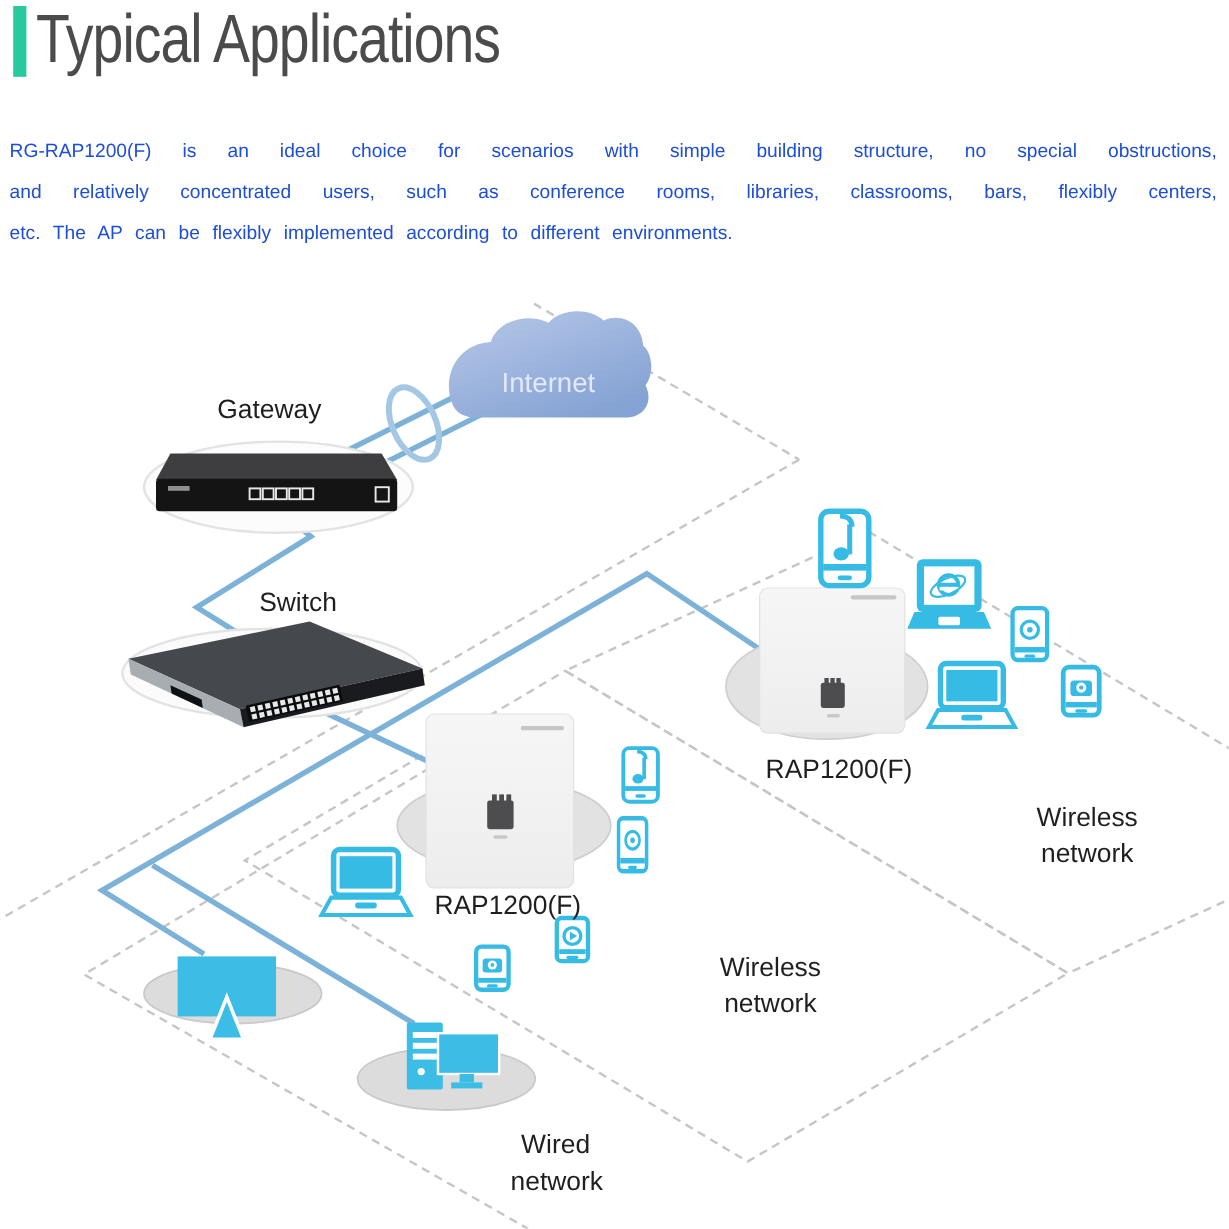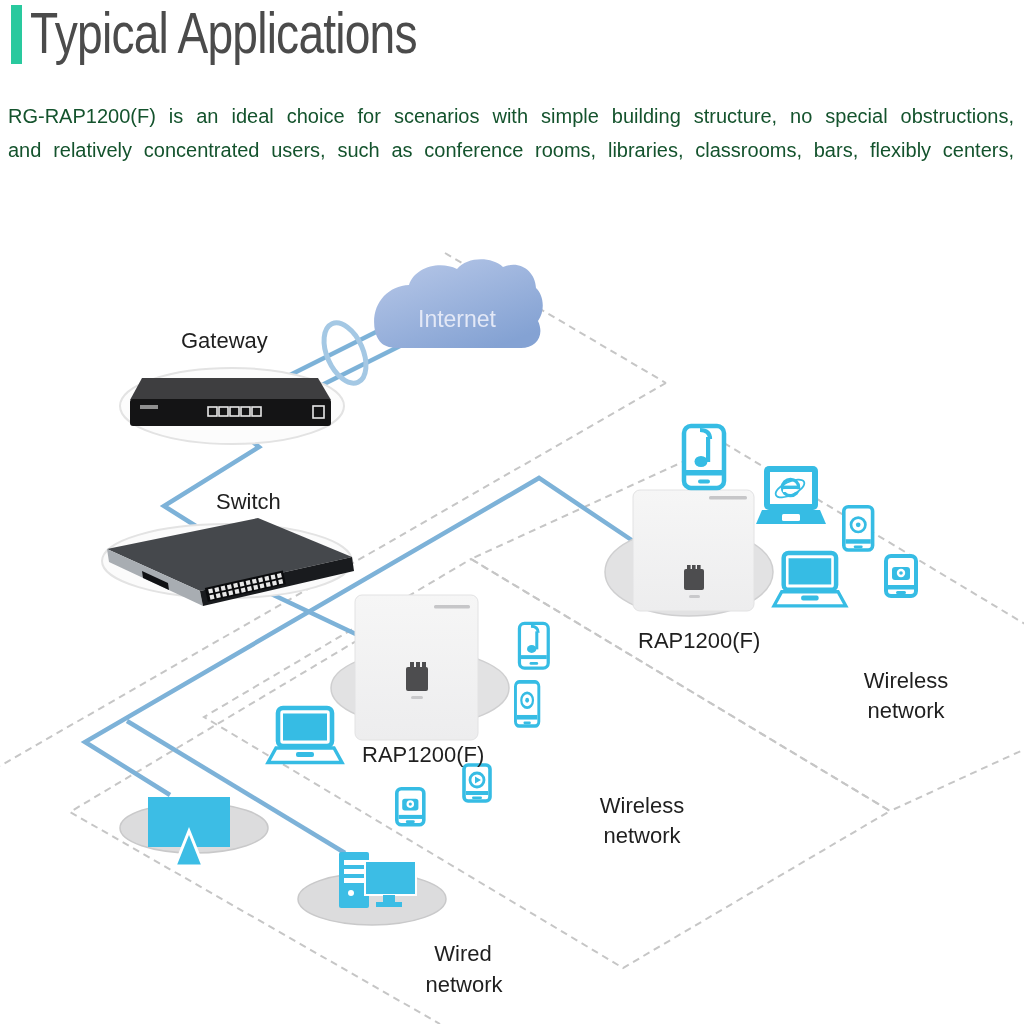--- a/index.html
+++ b/index.html
@@ -1,31 +1,32 @@
 <!DOCTYPE html>
 <html><head>
 <meta charset="utf-8">
 <style>
   html,body{margin:0;padding:0;background:#ffffff;}
   body{width:1024px;height:1024px;position:relative;font-family:"Liberation Sans", sans-serif;overflow:hidden;}
   .greenbar{position:absolute;left:11px;top:5px;width:11px;height:59px;background:#29c99e;}
   h1.title{position:absolute;left:30px;top:0px;margin:0;font-size:57px;font-weight:normal;color:#4b4b4b;letter-spacing:-1px;transform-origin:left top;transform:scaleX(0.81);white-space:nowrap;}
-  .para{position:absolute;left:8px;top:99px;width:1006px;color:#14532d;font-size:20px;line-height:34px;}
+  .para{position:absolute;left:8px;top:110px;width:1006px;color:#1d4ed8;font-size:16px;line-height:34px;}
   .para .j{text-align:justify;text-align-last:justify;}
   svg{position:absolute;left:0;top:0;}
   .lbl{font-size:22px;fill:#1f1f1f;}
   .lbl2{font-size:22px;fill:#1f1f1f;}
 </style>
 </head>
 <body>
   <div class="greenbar"></div>
   <h1 class="title">Typical Applications</h1>
   <div class="para">
     <div class="j">RG-RAP1200(F) is an ideal choice for scenarios with simple building structure, no special obstructions,</div>
     <div class="j">and relatively concentrated users, such as conference rooms, libraries, classrooms, bars, flexibly centers,</div>
+    <div style="word-spacing:6px">etc. The AP can be flexibly implemented according to different environments.</div>
   </div>
 
 <svg width="1024" height="1024" viewBox="0 0 1024 1024">
   <defs>
     <linearGradient id="cloudg" x1="0" y1="0" x2="0.7" y2="1">
       <stop offset="0" stop-color="#b9c9e9"></stop>
       <stop offset="1" stop-color="#84a2d3"></stop>
     </linearGradient>
     <linearGradient id="apg" x1="0" y1="0" x2="0" y2="1">
       <stop offset="0" stop-color="#f6f6f6"></stop>

